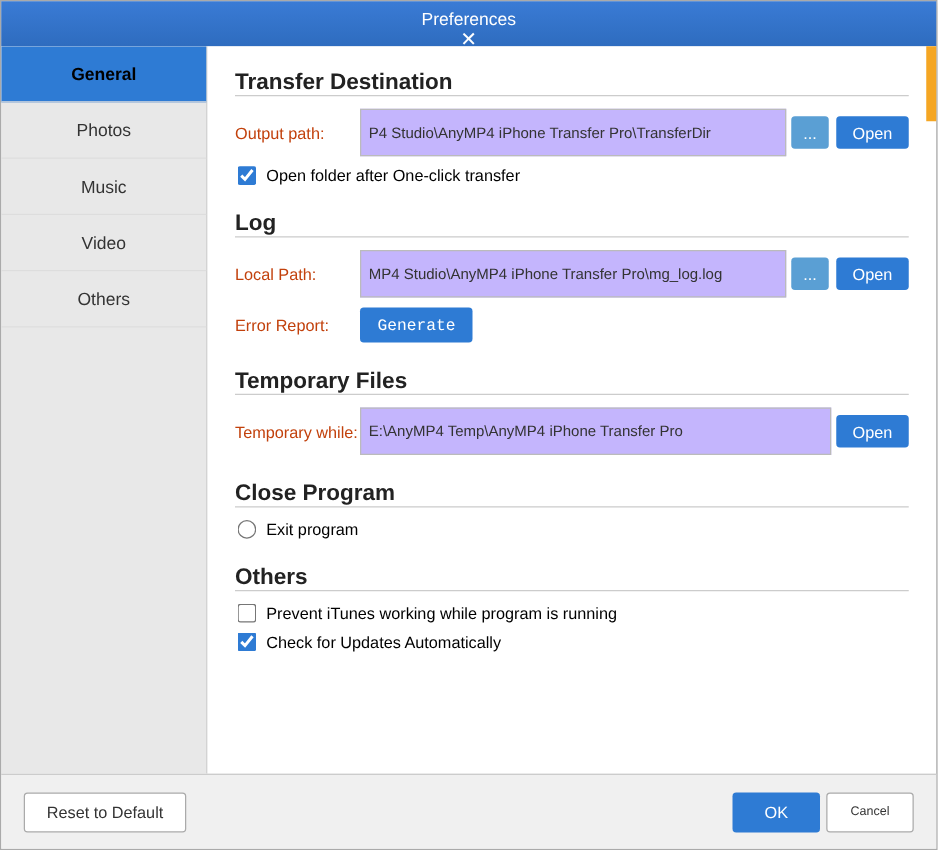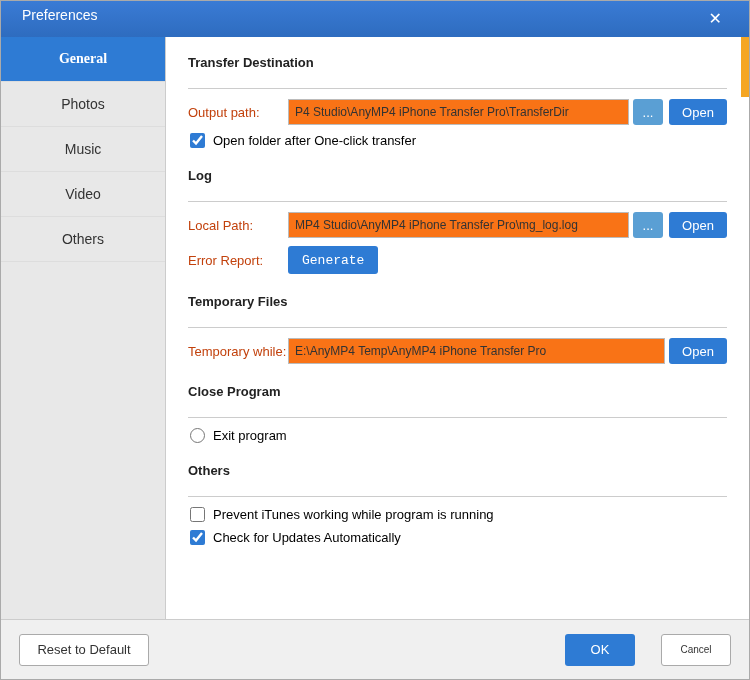--- a/index.html
+++ b/index.html
@@ -20,25 +20,27 @@
       background: #f0f0f0;
       border: 1px solid #aaa;
       display: flex;
       flex-direction: column;
       box-shadow: 2px 2px 10px rgba(0,0,0,0.4);
       position: relative;
     }
     .title-bar {
       background: linear-gradient(to bottom, #3a7bd5, #2e6cbf);
       color: white;
-      padding: 6px 21px;
-      display: flex;
+      padding: 6px 8px;
+      display: flex;
+      align-items: center;
       justify-content: space-between;
       height: 36px;
       flex-shrink: 0;
+      flex-direction: column;
     }
     .title-bar-title {
       font-size: 14px;
       font-weight: normal;
     }
     .title-bar-close {
       background: none;
       border: none;
       color: white;
       font-size: 16px;
@@ -62,60 +64,59 @@
     .sidebar-item {
       padding: 14px 10px;
       text-align: center;
       cursor: pointer;
       font-size: 14px;
       color: #333;
       border-bottom: 1px solid #ddd;
     }
     .sidebar-item.active {
       background: #2e7bd4;
-      color: #ffffff;
+      color: #000000;
       font-weight: bold;
-      font-family: Liberation Serif, serif;
     }
     .main-panel {
       flex: 1;
       padding: 18px 22px;
       overflow-y: auto;
       background: white;
     }
     .section {
       margin-bottom: 20px;
     }
     .section-title {
       font-weight: bold;
-      font-size: 13px;
+      font-size: 18px;
       color: #222;
       margin-bottom: 10px;
-      padding-bottom: 18px;
+      padding-bottom: 0;
       border-bottom: 1px solid #ccc;
     }
     .form-row {
       display: flex;
       align-items: center;
       margin-bottom: 8px;
     }
     .form-label {
       min-width: 100px;
       color: #c2410c;
       font-size: 13px;
       flex-shrink: 0;
     }
     .path-input {
       flex: 1;
-      height: 26px;
+      height: 38px;
       border: 1px solid #bbb;
       padding: 2px 6px;
       font-size: 12px;
       color: #333;
-      background: #f97316;
+      background: #c4b5fd;
       margin-right: 4px;
       overflow: hidden;
       white-space: nowrap;
       text-overflow: ellipsis;
     }
     .btn-dots {
       height: 26px;
       min-width: 30px;
       background: #5a9fd4;
       color: white;
@@ -188,21 +189,21 @@
       background: white;
       color: #333;
       border: 1px solid #aaa;
       border-radius: 3px;
       cursor: pointer;
       font-size: 13px;
       padding: 0 14px;
     }
     .footer-right {
       display: flex;
-      gap: 26px;
+      gap: 5px;
     }
     .btn-ok {
       height: 32px;
       min-width: 70px;
       background: #2e7bd4;
       color: white;
       border: none;
       border-radius: 3px;
       cursor: pointer;
       font-size: 13px;

